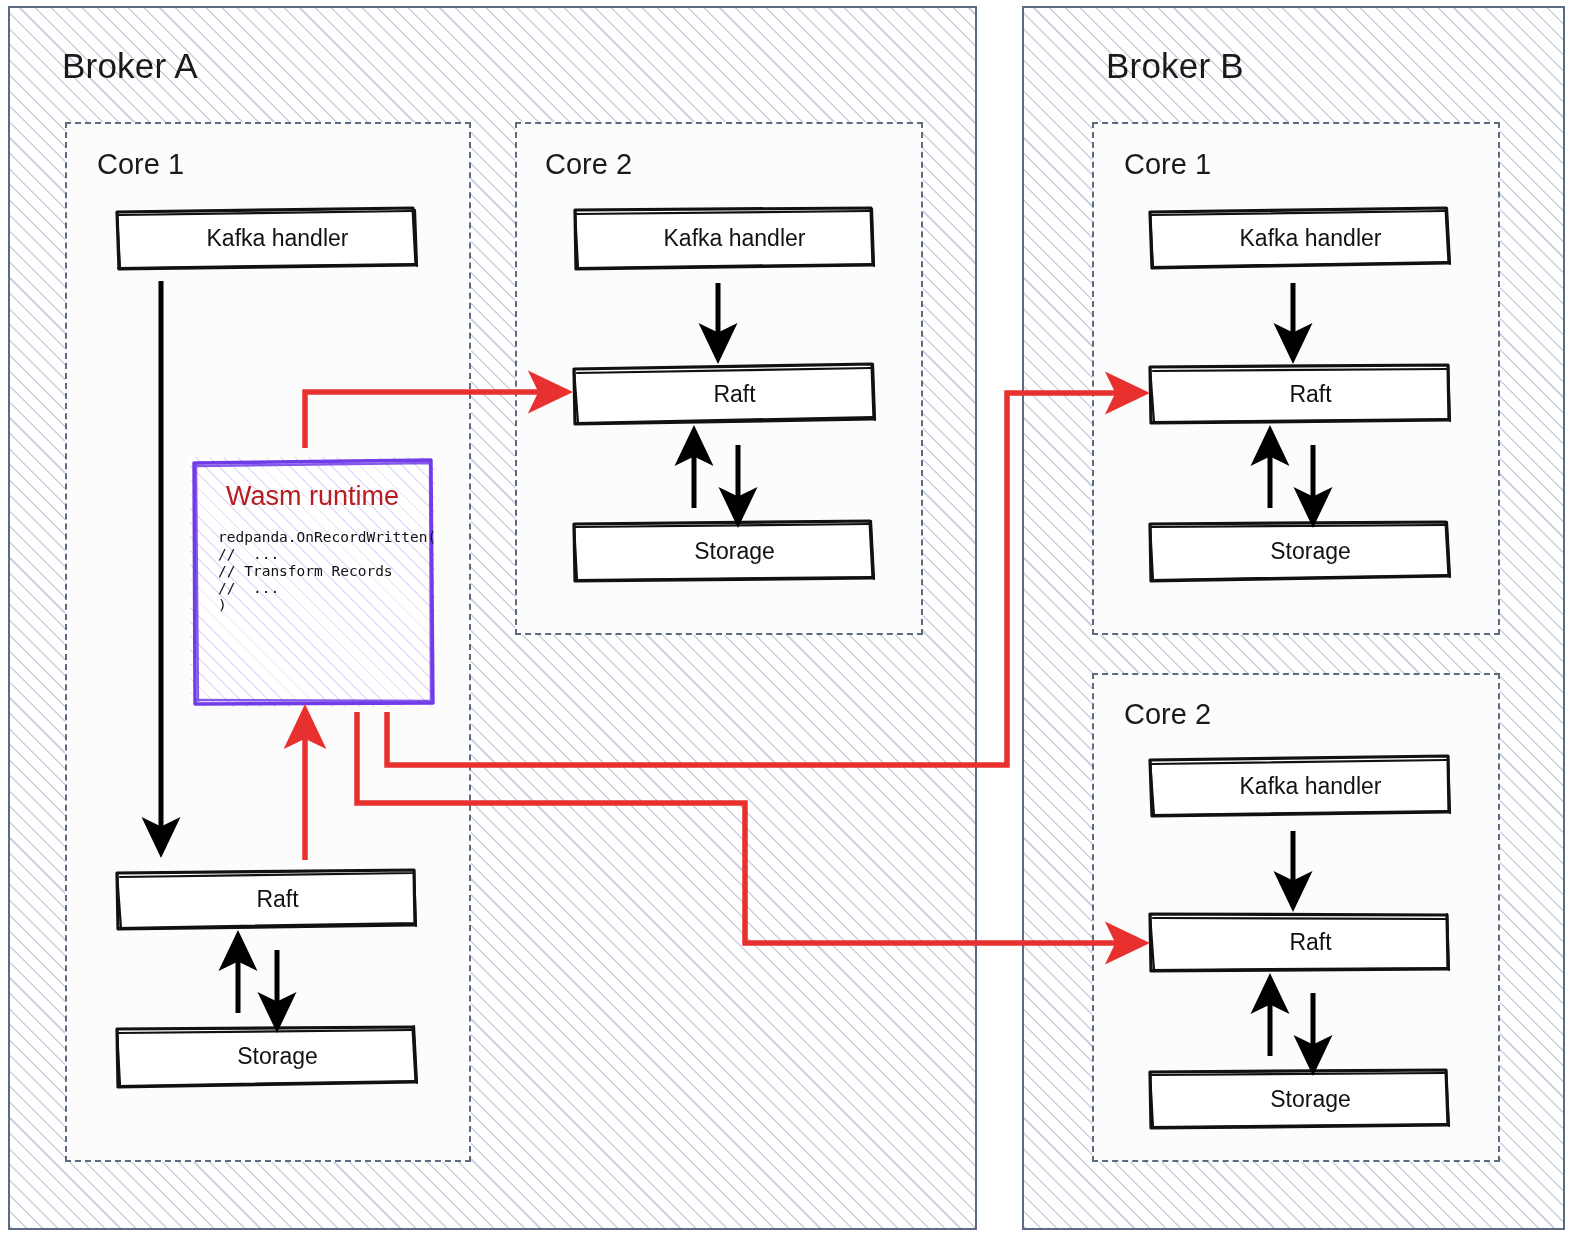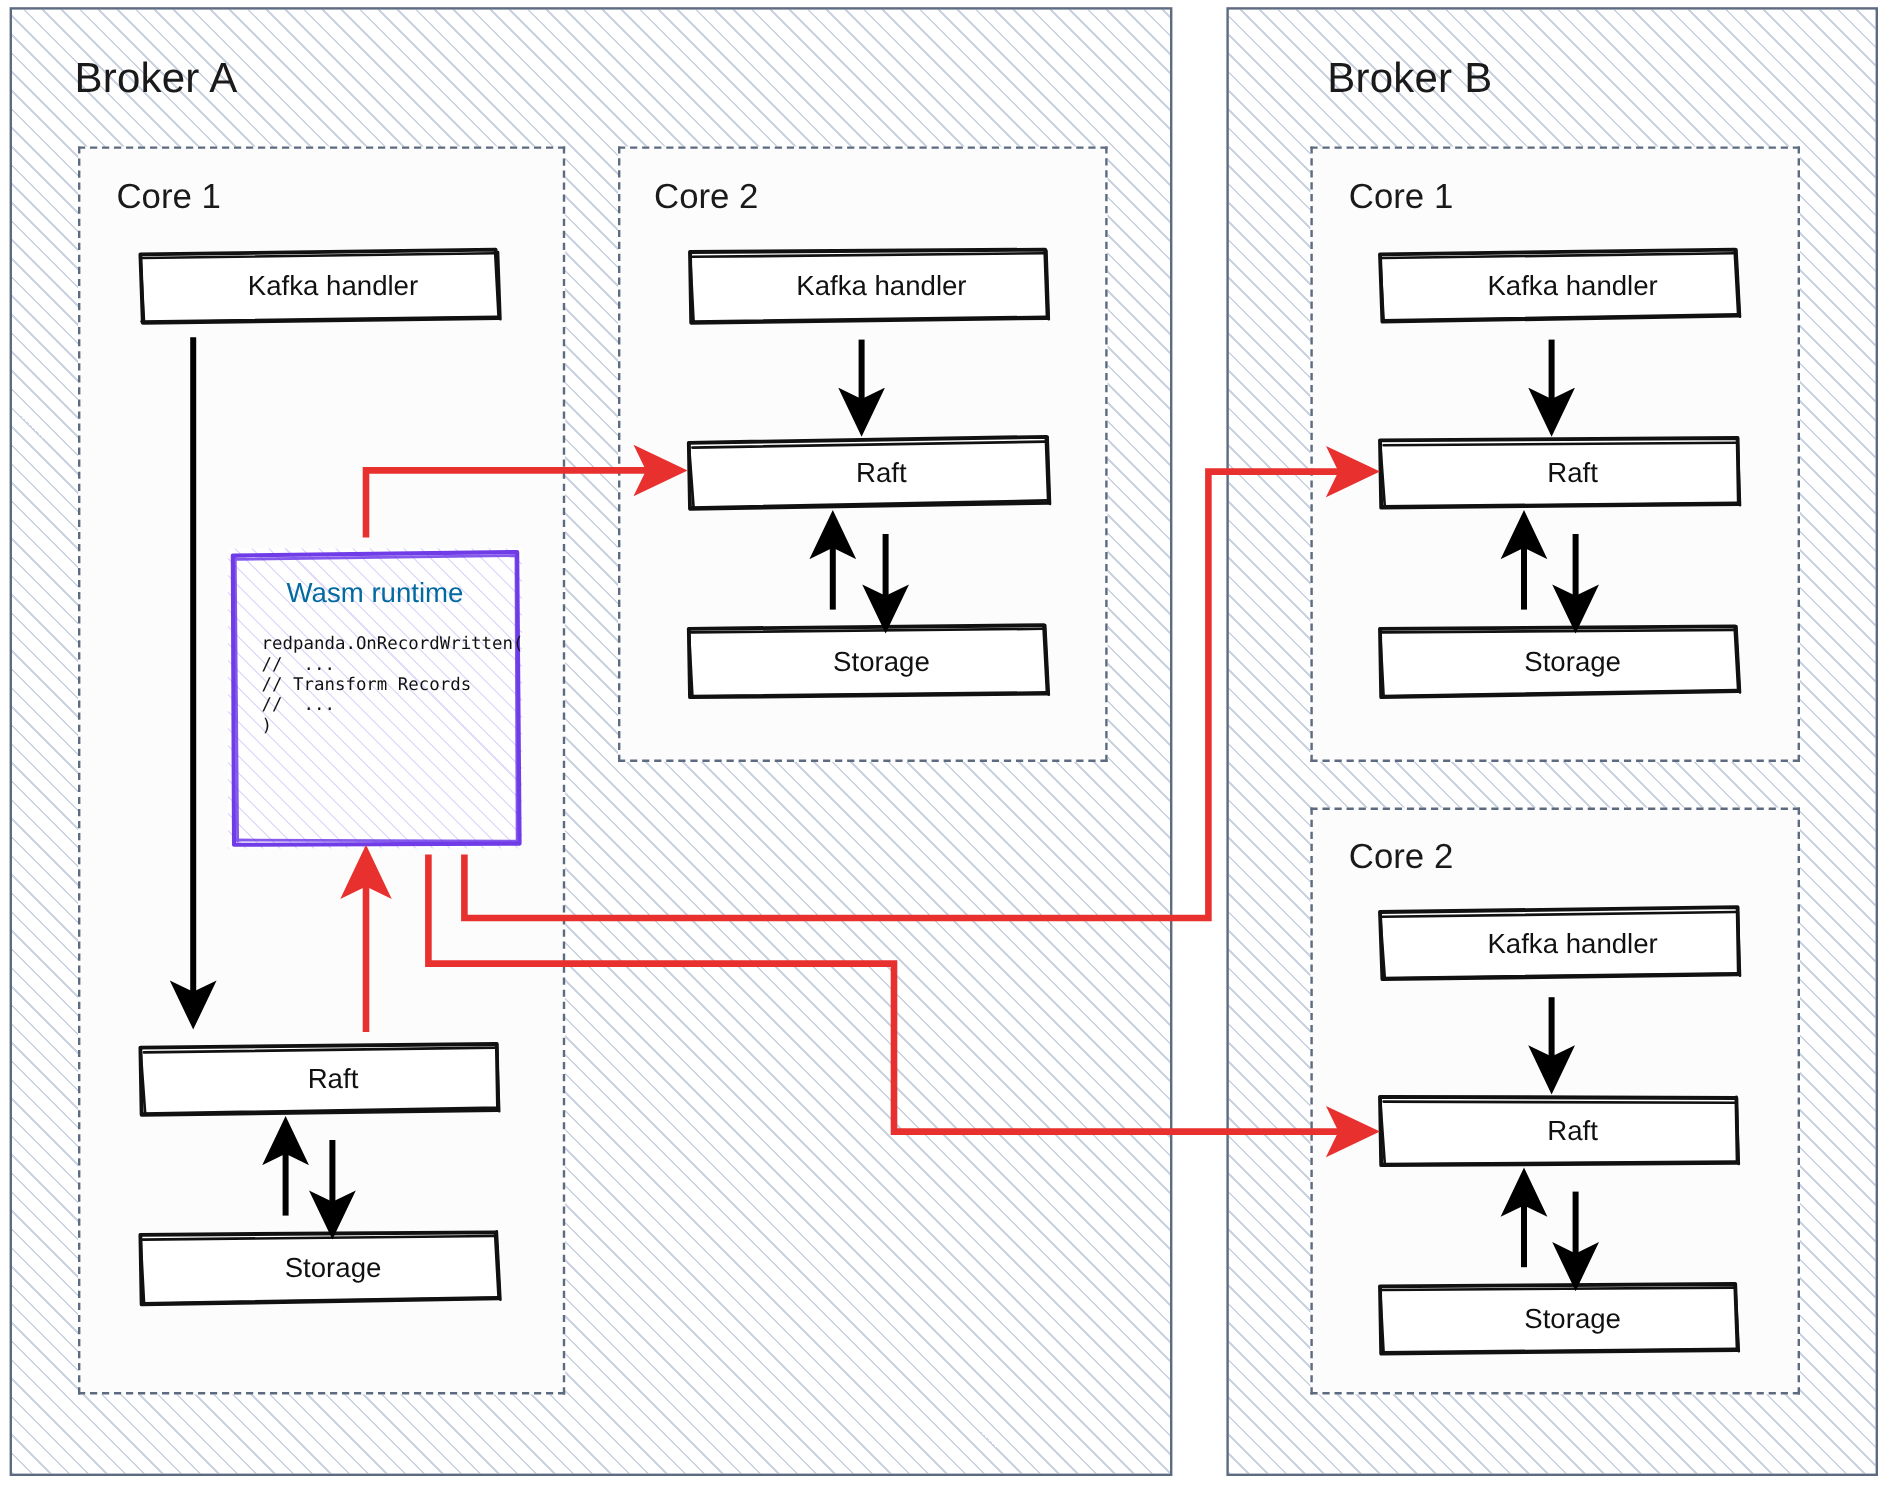--- a/index.html
+++ b/index.html
@@ -91,22 +91,22 @@
     position: absolute;
     left: 0; top: 0;
     overflow: visible;
   }
   .wasm-title {
     position: absolute;
     top: 24px;
     left: 0;
     width: 100%;
     text-align: center;
-    font-size: 23px;
-    color: #0369a1;
+    font-size: 27px;
+    color: #b91c1c;
   }
   .wasm-code {
     position: absolute;
     top: 72px;
     left: 28px;
     font-family: "DejaVu Sans Mono", "Liberation Mono", monospace;
     font-size: 14.5px;
     line-height: 17px;
     color: #111111;
     white-space: pre;

